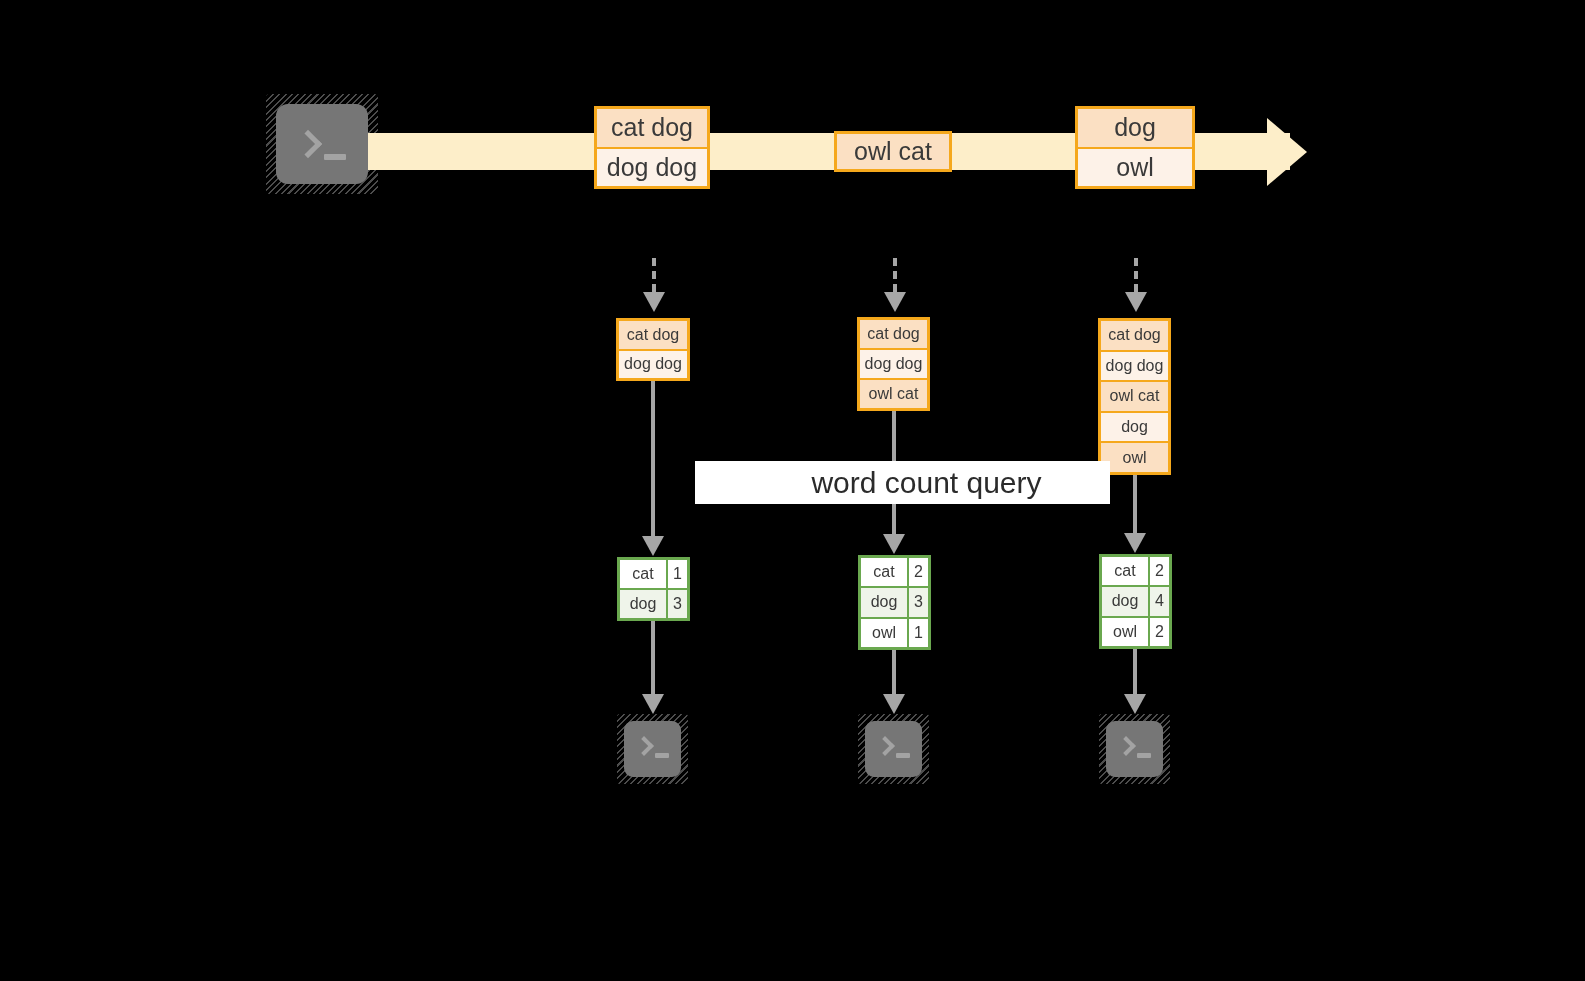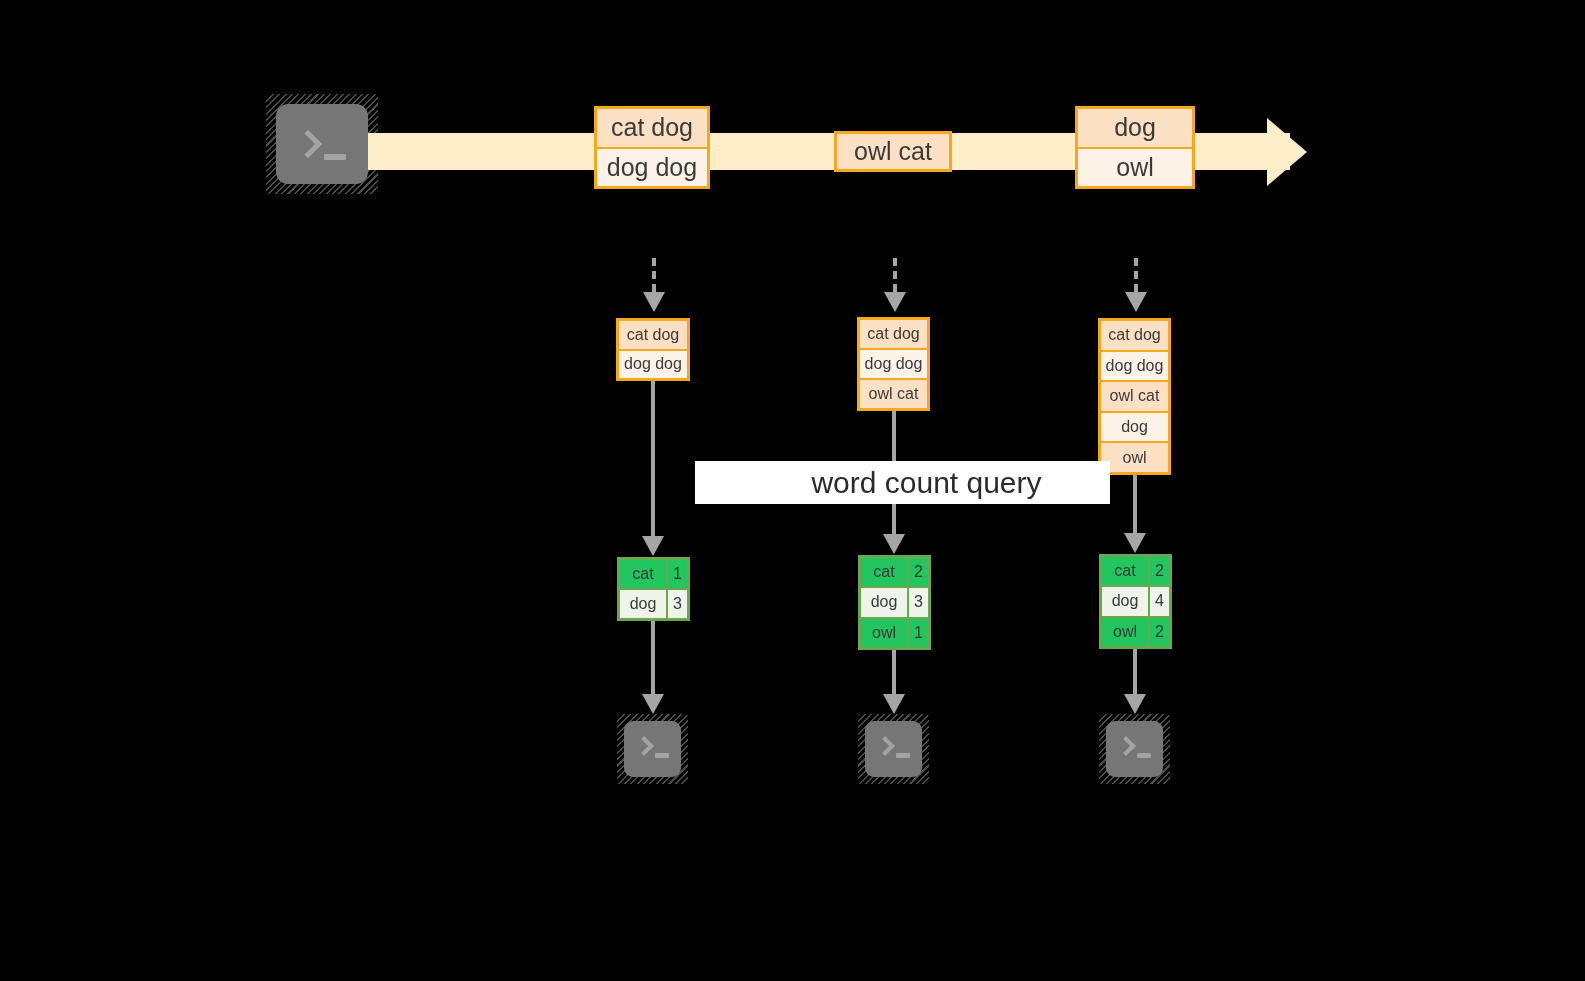--- a/index.html
+++ b/index.html
@@ -114,21 +114,21 @@
   .res-cell {
     display: flex;
     align-items: center;
     justify-content: center;
     font-size: 16px;
     color: #3a3a3a;
     box-sizing: border-box;
   }
   .res-cell.word { flex: 0 0 46px; }
   .res-cell.count { flex: 1 1 auto; border-left: 2px solid #6aa84f; }
-  .res-row.dark .res-cell { background: #22c55e; text-align: center; }
+  .res-row.dark .res-cell { background: #ffffff; text-align: center; }
   .res-row.light .res-cell { background: #eff4ea; }
 
   
   .conn {
     position: absolute;
     width: 4px;
     background: #a6a6a6;
   }
   .conn.dashed {
     background: none;

